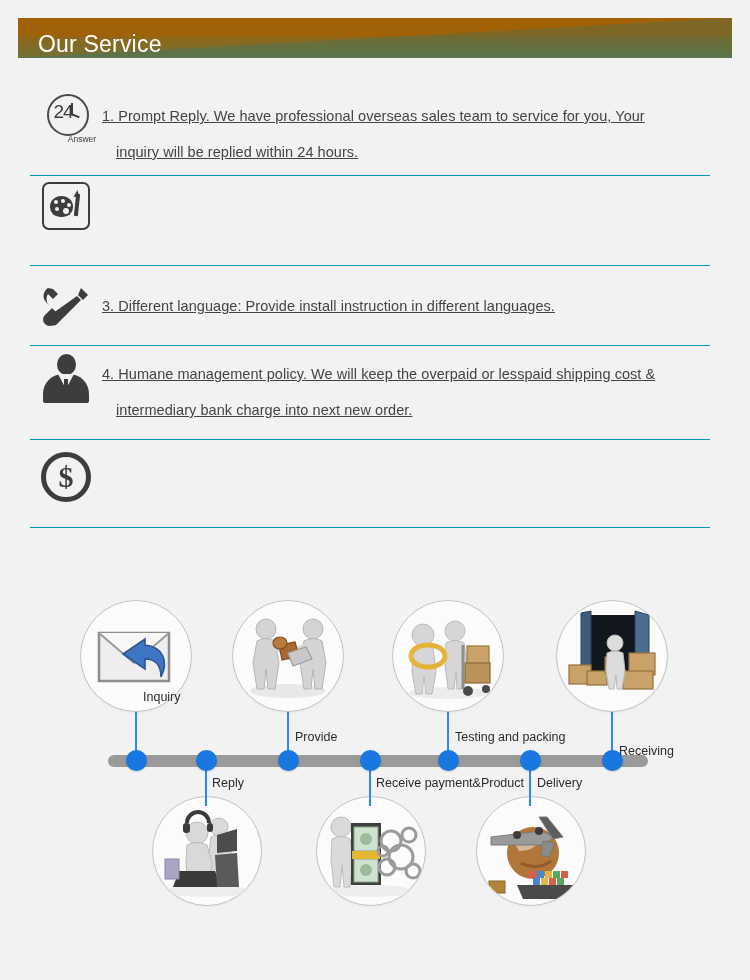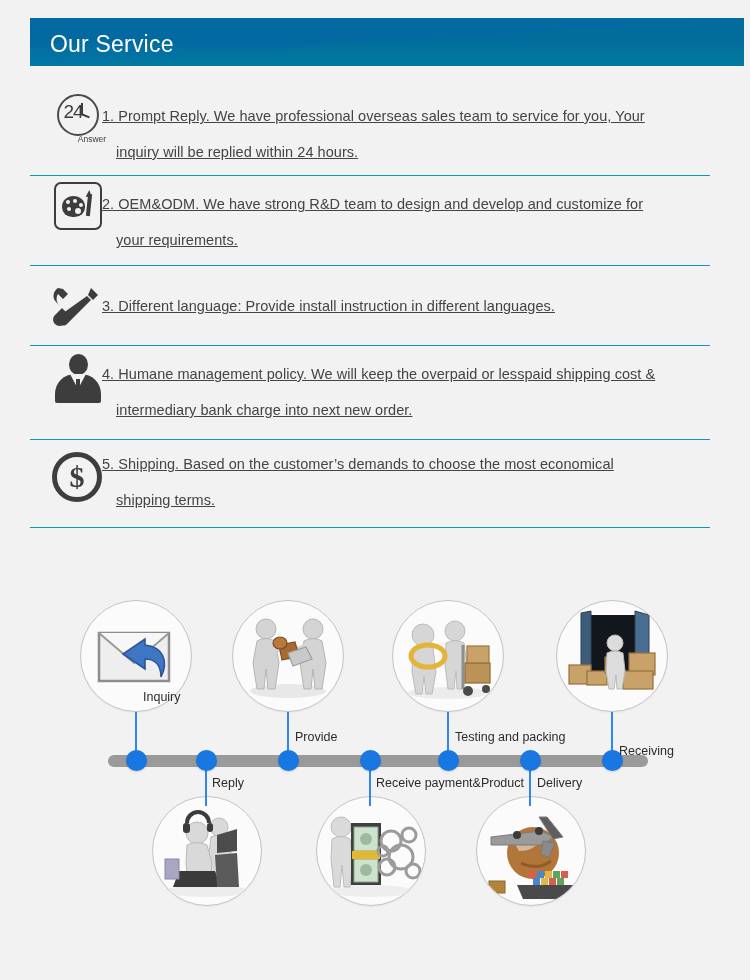--- a/index.html
+++ b/index.html
@@ -6,22 +6,22 @@
   body{
     width:750px;height:980px;
     background:#f2f2f2;
     font-family:"Liberation Sans","DejaVu Sans",sans-serif;
     overflow:hidden;
     position:relative;
   }
 
   
   .header{
-    position:absolute;left:30px;top:18px;width:714px;height:48px;
-    background:#0369a1;
+    position:absolute;left:18px;top:18px;width:714px;height:40px;
+    background:#a16207;
     overflow:hidden;
   }
   .header-diag{
     position:absolute;left:0;bottom:0;width:100%;height:100%;
     background:linear-gradient(to bottom right, rgba(0,0,0,0) 49.6%, rgba(0,120,140,0.22) 50%);
   }
   .header-diag2{
     position:absolute;left:0;bottom:0;width:100%;height:22px;
     background:linear-gradient(to bottom, rgba(0,140,160,0.10), rgba(0,150,172,0.30));
   }
@@ -34,21 +34,21 @@
   
   .service-list{position:absolute;left:0;top:88px;width:750px;}
   .service-row{
     position:relative;
     display:flex;align-items:flex-start;
     padding:0 26px 0 30px;
     box-sizing:border-box;
   }
   .svc-icon{
     width:72px;min-width:72px;
-    display:flex;align-items:center;justify-content:flex-end;
+    display:flex;align-items:center;justify-content:center;
     padding-top:6px;
   }
   .svc-text{
     flex:1;
     color:#444;
     font-size:14.5px;
     line-height:36px;
     padding-top:10px;
     letter-spacing:.05px;
     text-decoration:underline;
@@ -194,24 +194,20 @@
         <div class="pal"></div>
         <div class="hole h1"></div>
           <div class="hole h2"></div>
         <div class="hole h3"></div>
           <div class="hole h4"></div>
         <div class="thumb"></div>
         <div class="brush"></div>
           <div class="tip"></div>
       </div>
     </div>
-    <div class="svc-text">
-      <span>2. OEM&amp;ODM. We have strong R&amp;D team to design and develop and customize for</span>
-      <span class="l2">your requirements.</span>
-    </div>
     <div class="svc-divider"></div>
   </div>
 
   <div class="service-row" style="height:80px;align-items:center">
     <div class="svc-icon">
       <div class="ic-tools">
         <svg width="52" height="48" viewBox="0 0 52 48">
           <g fill="#3d3d3d">
             <path d="M13 4 C7 4 3 9 4 14 L11 20 L5 26 C2 29 2 34 5 37 C8 40 13 40 16 37 L24 29 L33 38 C36 41 41 41 44 38 L36 30 L30 24 L22 16 L14 8 Z" opacity="0"></path>
             <path d="M5 6 C2 11 3 17 8 20 L14 25 L7 32 C4 35 4 39 7 42 C10 45 14 45 17 42 L24 35 L29 40 L35 34 L29 29 L23 23 L17 17 L11 11 Z" opacity="0"></path>
@@ -244,24 +240,20 @@
       <span class="l2">intermediary bank charge into next new order.</span>
     </div>
     <div class="svc-divider"></div>
   </div>
 
   <div class="service-row" style="height:110px">
     <div class="svc-icon" style="padding-top:12px">
       <div class="ic-dollar">
         <div class="s">$</div>
       </div>
-    </div>
-    <div class="svc-text" style="padding-top:6px">
-      <span>5. Shipping. Based on the customer’s demands to choose the most economical</span>
-      <span class="l2">shipping terms.</span>
     </div>
     <div class="svc-divider" style="bottom:22px"></div>
   </div>
 </div>
 
 <div>
 
   <div class="flow-circle flow-top" style="left:80px;top:600px">
     <svg class="art" viewBox="0 0 110 110">
       <rect x="18" y="32" width="70" height="48" fill="#eeeeee" stroke="#8d8d8d" stroke-width="2.5"></rect>

